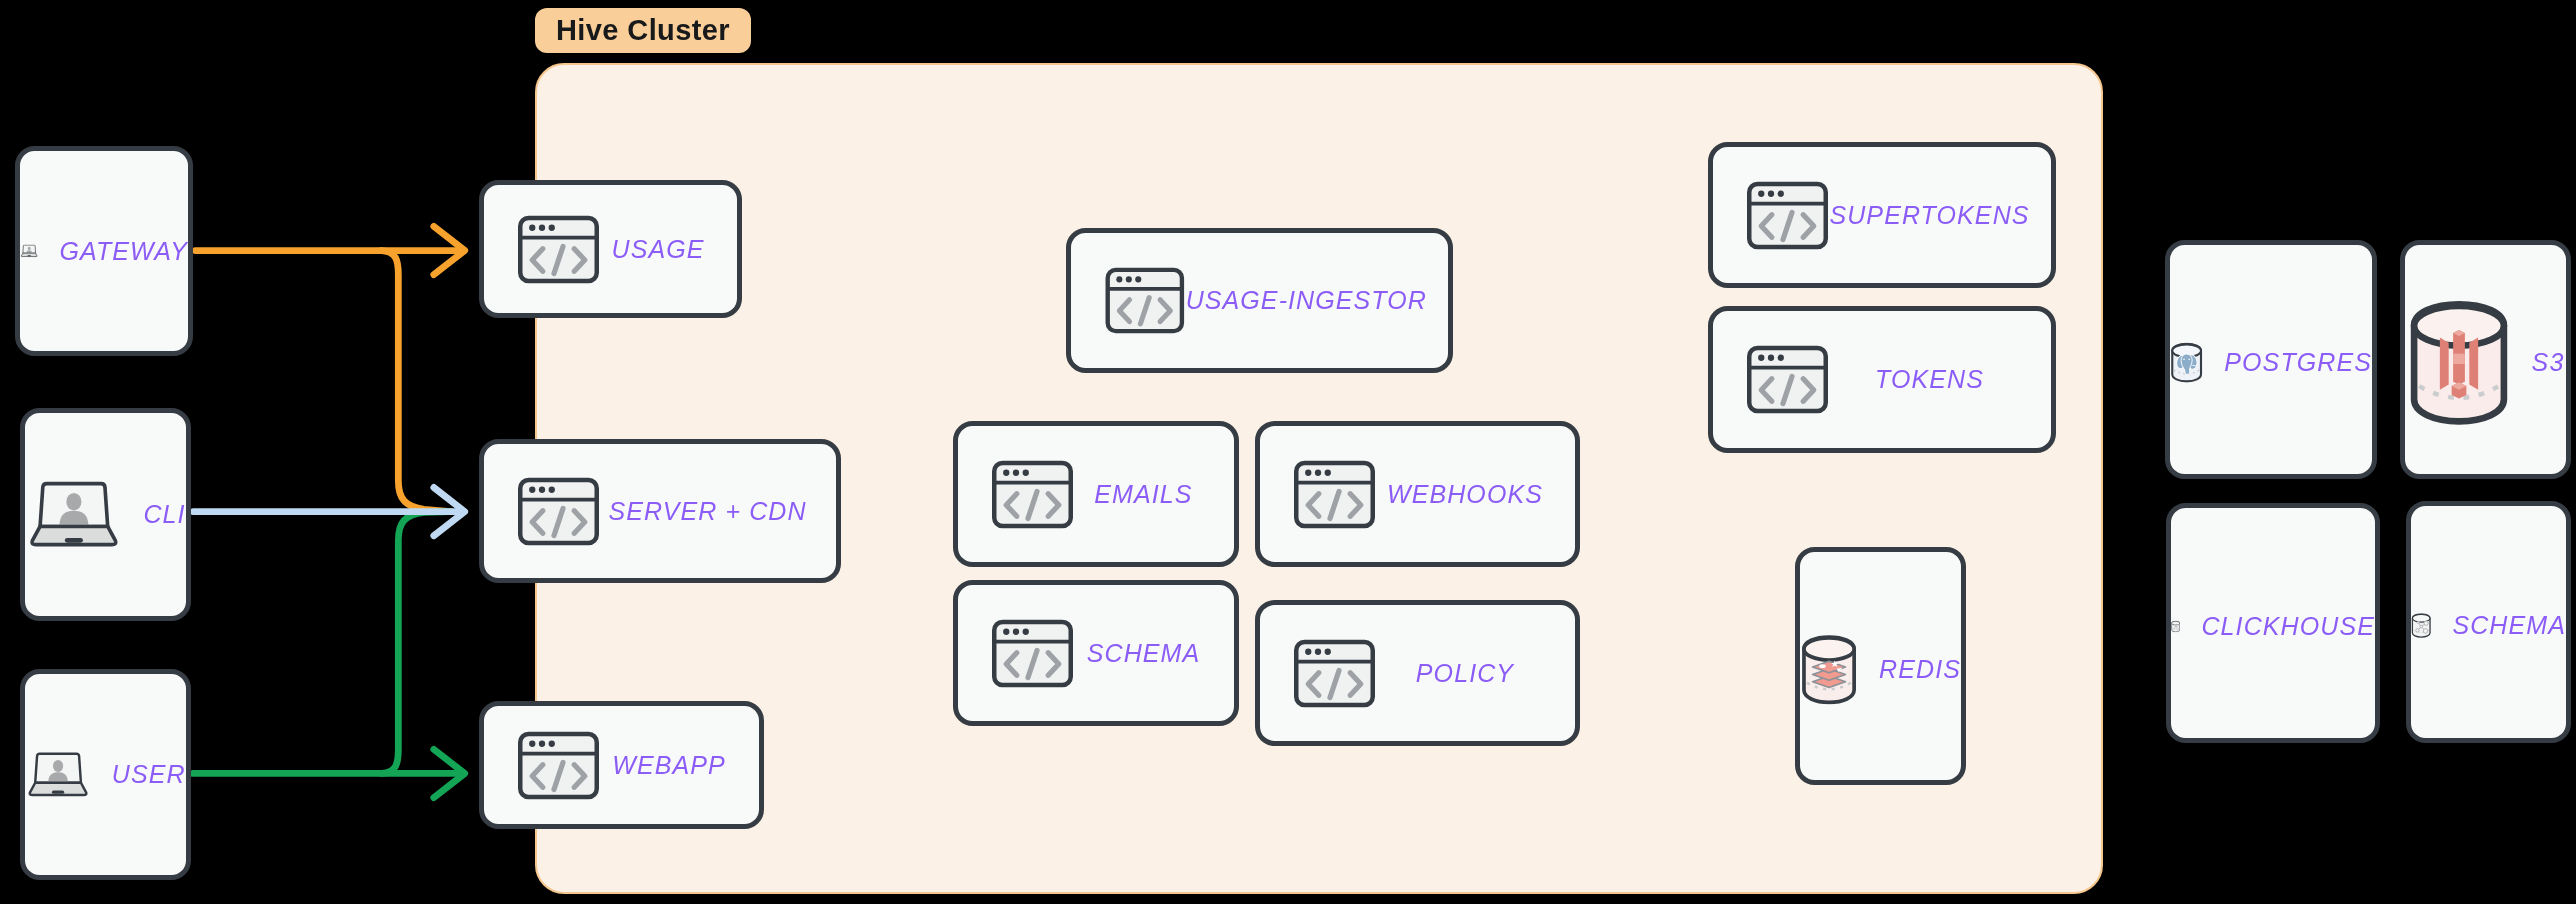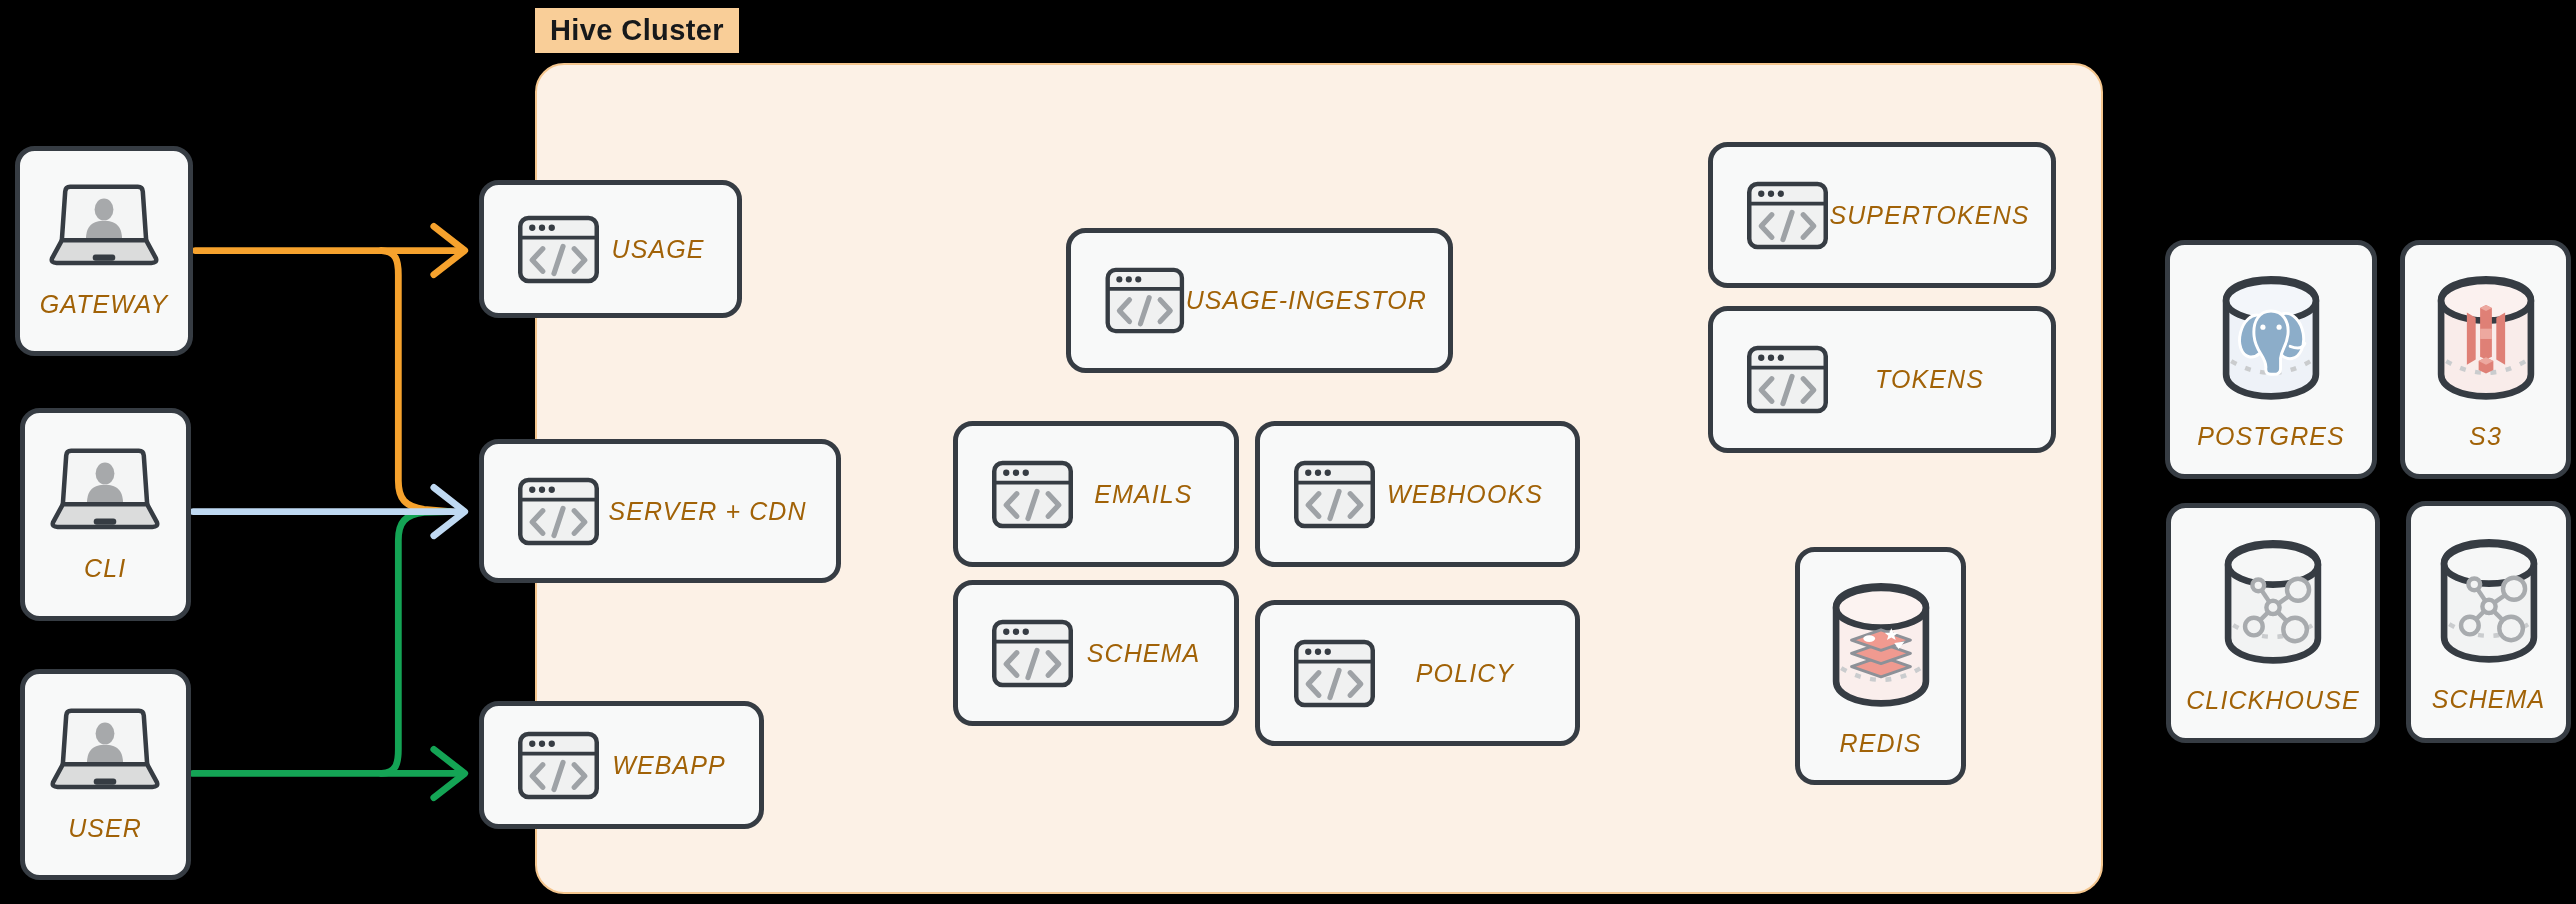--- a/index.html
+++ b/index.html
@@ -1,28 +1,28 @@
 <!DOCTYPE html>
 <html style="font-size:12px"><head>
 <meta charset="utf-8">
 <style>
   html,body{margin:0;padding:0;background:#000;}
   body{width:2576px;height:904px;overflow:hidden;font-family:"Liberation Sans",sans-serif;}
   .stage{position:absolute;left:0;top:0;width:2576px;height:904px;}
   .cluster{position:absolute;left:535px;top:63px;width:1568px;height:831px;
     background:#FCF1E6;border:2.3px solid #F5C68E;border-radius:29px;box-sizing:border-box;z-index:1;}
-  .badge{position:absolute;left:535px;top:7.5px;z-index:4;background:#F9CE98;border-radius:0;
-    padding:6px 15px;font-size:29px;font-weight:700;color:#17191B;letter-spacing:0.4px;}
+  .badge{position:absolute;left:535px;top:7.5px;z-index:4;background:#F9CE98;border-radius:12px;
+    padding:6px 21px;font-size:29px;font-weight:700;color:#17191B;letter-spacing:0.4px;}
   .arrows{position:absolute;left:0;top:0;z-index:2;}
   .node{position:absolute;background:#F8F9F9;border:5.3px solid #363C43;border-radius:19.6px;
     box-sizing:border-box;z-index:3;color:#3A4147;}
-  .label{font-style:italic;font-weight:500;font-size:25px;letter-spacing:1.1px;white-space:nowrap;color:#a16207;}
+  .label{font-style:italic;font-weight:500;font-size:25px;letter-spacing:1.1px;white-space:nowrap;color:#8b5cf6;}
   .h{display:flex;align-items:center;padding:0 21px 0 33px;}
   .h .label{flex:1;text-align:center;}
-  .v{display:flex;flex-direction:column;align-items:center;justify-content:center;gap:21px;}
+  .v{display:flex;flex-direction:row;align-items:center;justify-content:center;gap:21px;}
   .v-db{padding-top:6px;}
   svg{display:block;}
 </style>
 </head>
 <body>
 
 <svg width="0" height="0" style="position:absolute" aria-hidden="true">
   <defs>
     <symbol id="sym-window" viewBox="0 0 110 92">
       <rect x="4" y="4" width="102" height="84" rx="11" fill="#F0F1F1" stroke="#363C43" stroke-width="6"></rect>

